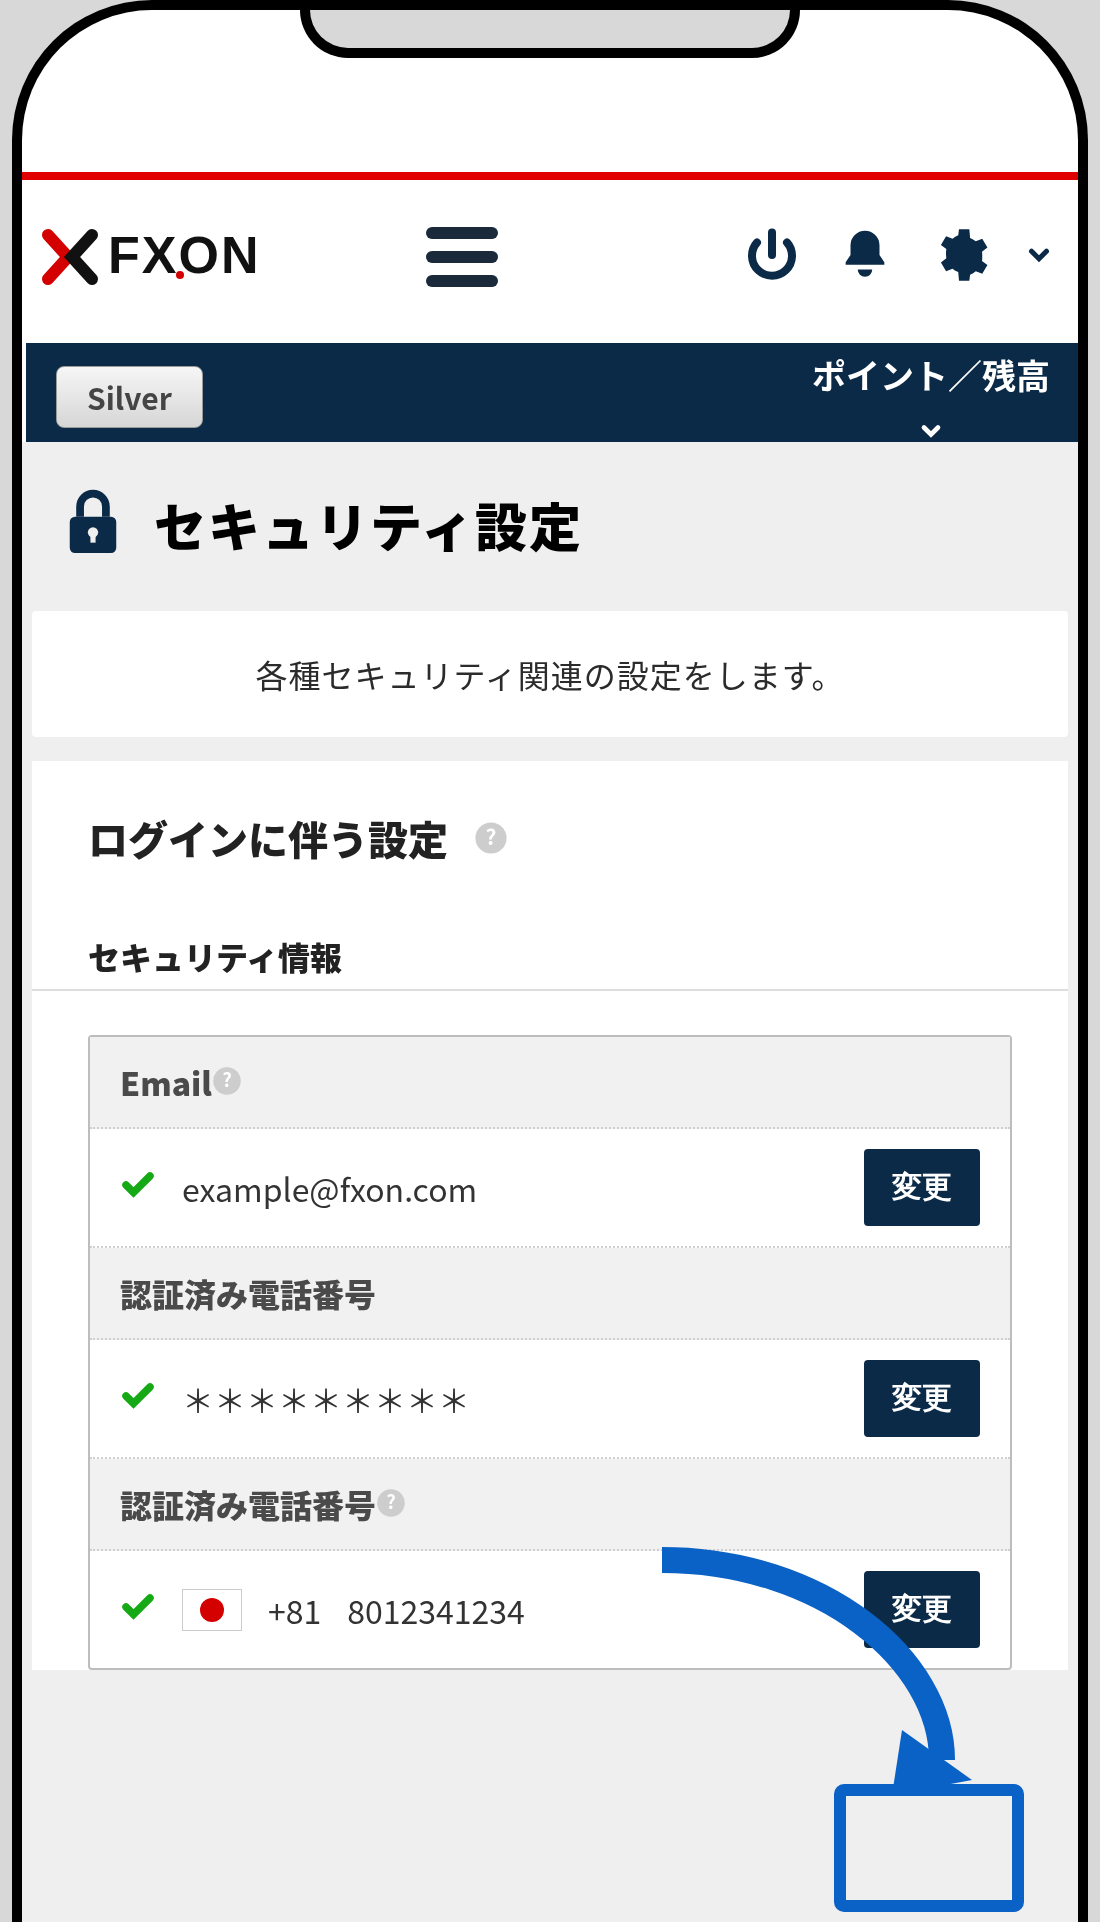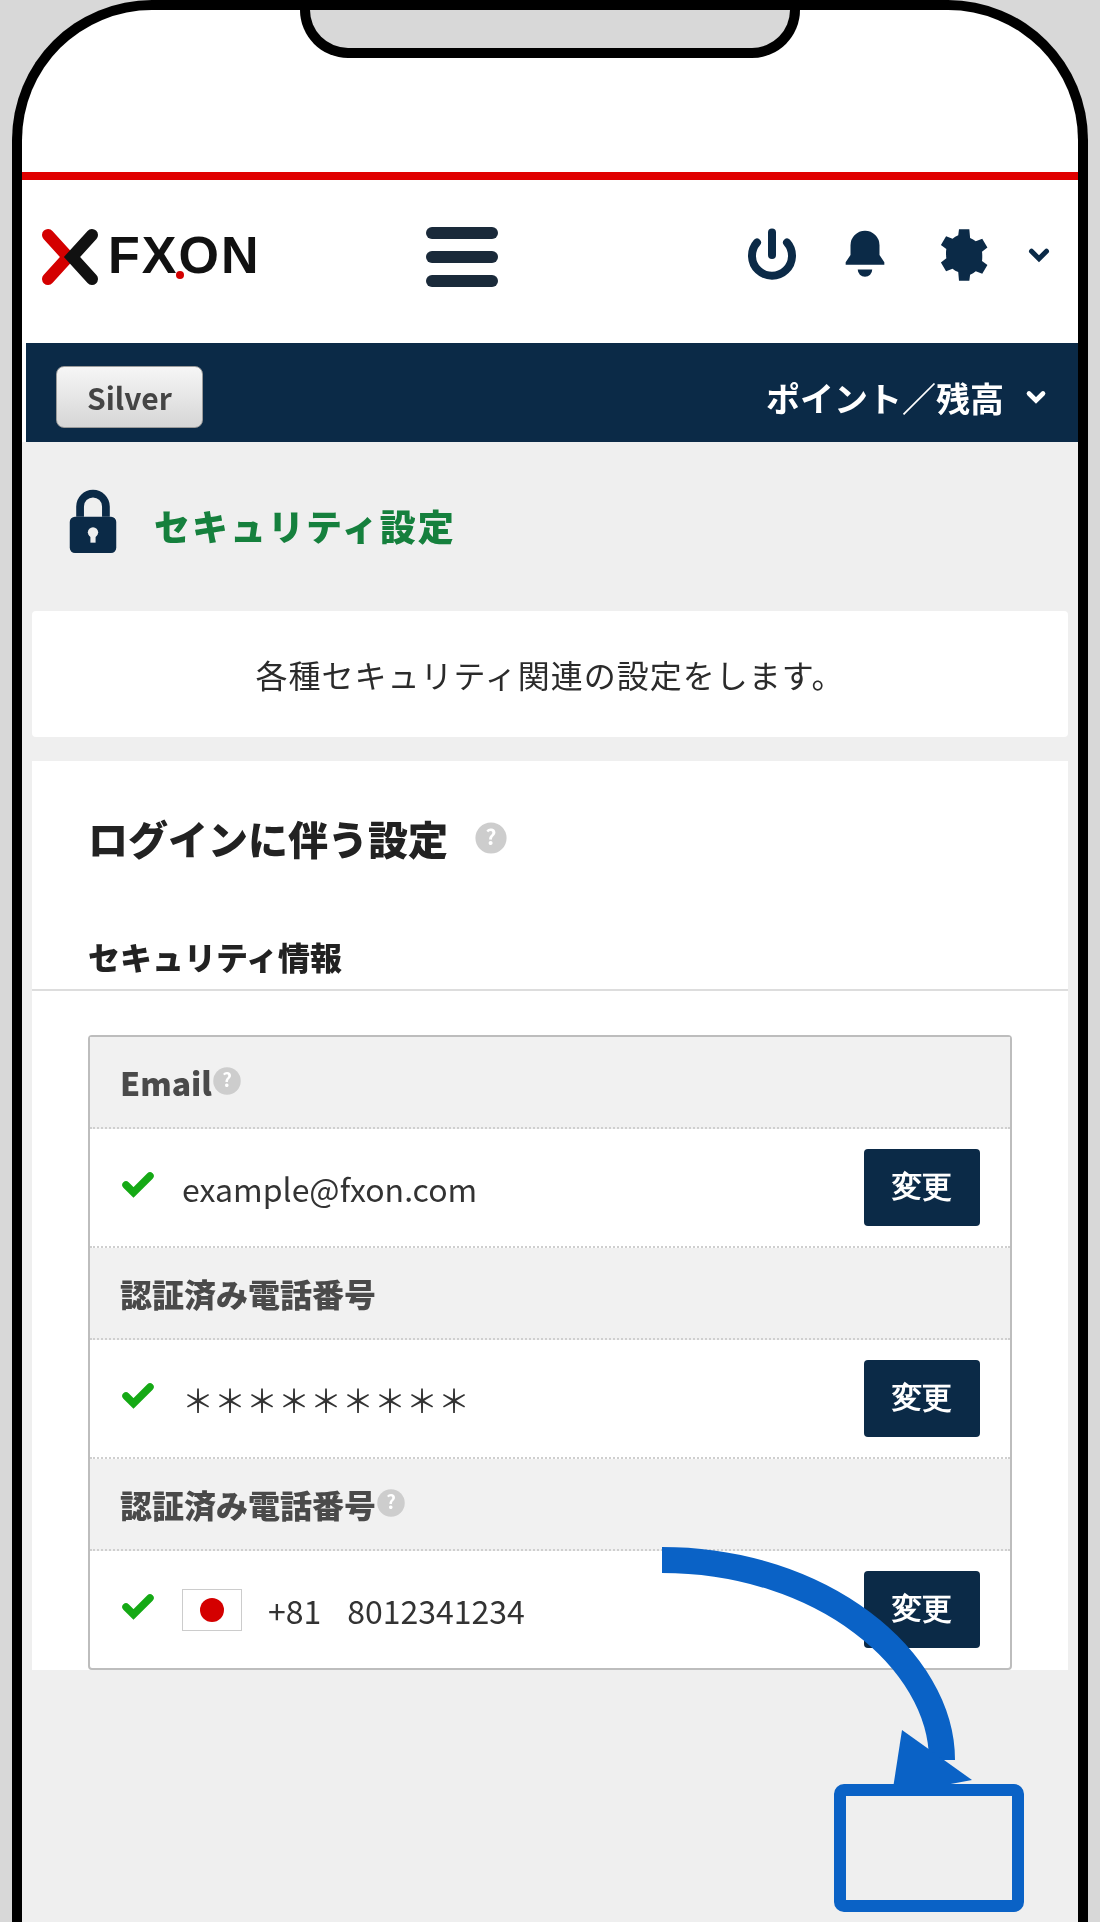--- a/index.html
+++ b/index.html
@@ -113,39 +113,40 @@
     padding: 8px 30px;
     border-radius: 8px;
   }
   .points {
     margin-left: auto;
     font-size: 34px;
     font-weight: 700;
     display: flex;
     align-items: center;
     gap: 18px;
+    flex-direction: column;
   }
   .content {
     position: absolute;
     top: 432px;
     left: 0;
     right: 0;
     bottom: 0;
     background: #efefef;
   }
   .page-title-row {
     display: flex;
     align-items: center;
     gap: 30px;
     padding: 42px 30px 46px 40px;
   }
   .page-title {
-    font-size: 36px;
+    font-size: 52px;
     font-weight: 800;
-    color: #15803d;
+    color: #000000;
     letter-spacing: 2px;
   }
   .card {
     background: #fff;
     margin: 0 10px 24px 10px;
     border-radius: 4px;
     padding: 40px 36px;
   }
   .intro {
     text-align: center;

